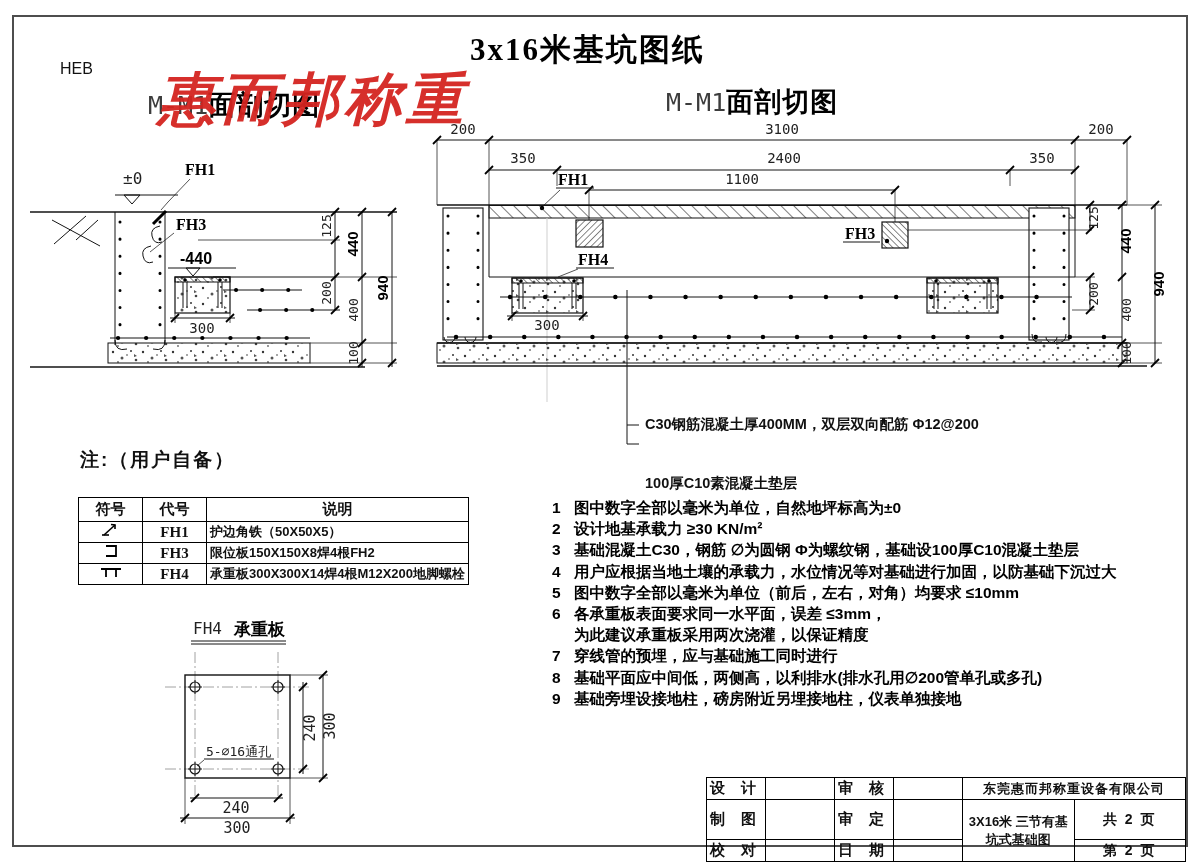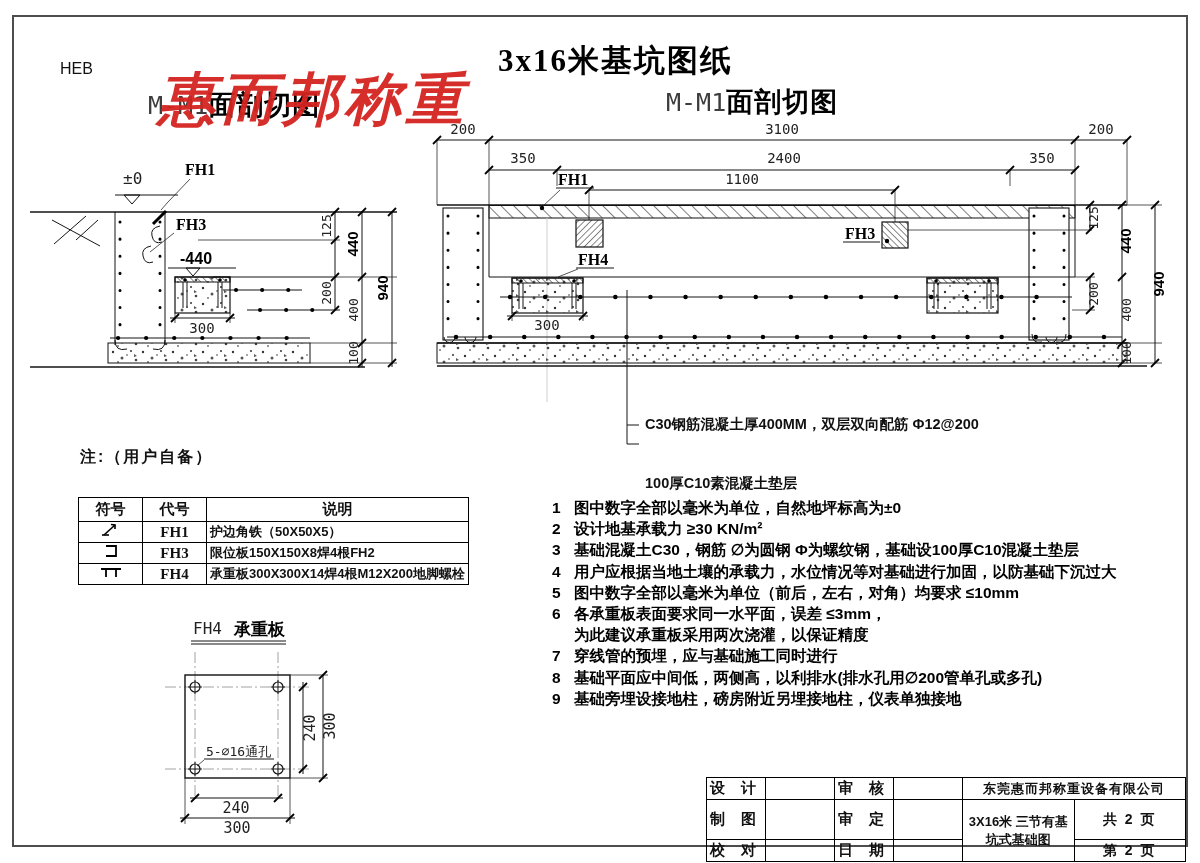--- a/index.html
+++ b/index.html
@@ -5,21 +5,21 @@
   html,body{margin:0;padding:0;background:#e8e8e8;}
   .page{position:relative;width:1200px;height:863px;background:#fff;font-family:"Liberation Sans",sans-serif;color:#111;overflow:hidden;margin:0 auto;}
   .frame{position:absolute;left:12px;top:15px;width:1172px;height:828px;border:2px solid #4d4d4d;}
   .abs{position:absolute;}
   .main-title{font-family:"Liberation Serif",serif;font-weight:bold;font-size:31px;letter-spacing:2px;color:#000;}
   .sec-title{white-space:nowrap;}
   .sec-title .mm{font-family:"DejaVu Sans Mono",monospace;font-size:25px;color:#3c3c3c;}
   .sec-title .cj{font-family:"Liberation Serif",serif;font-weight:bold;font-size:27px;color:#000;letter-spacing:1px;}
   .wm{z-index:6;pointer-events:none;}
   .wm-brand{font-family:"Liberation Serif",serif;font-weight:bold;font-style:italic;font-size:57px;line-height:60px;letter-spacing:5px;color:#d42420;opacity:.95;}
-  .note-label{font-size:16px;font-weight:bold;letter-spacing:2px;}
+  .note-label{font-size:19px;font-weight:bold;letter-spacing:2px;}
   
   table{border-collapse:collapse;padding-left:36px;}
   .legend td,.legend th{border:1.4px solid #000;padding:0 3px;}
   .legend th{font-size:15px;font-weight:bold;height:23px;}
   .legend td{height:19px;}
   .legend .code{font-family:"Liberation Serif",serif;font-weight:bold;font-size:15px;text-align:center;}
   .legend .desc{font-size:13px;font-weight:600;white-space:nowrap;}
   .legend .sym{text-align:center;}
   
   .notes{width:625px;font-size:15.5px;font-weight:600;color:#000;}
@@ -71,21 +71,21 @@
           <circle cx="12" cy="10" r="1.5" fill="#555"></circle>
         <circle cx="21" cy="3" r="1" fill="#333"></circle>
           <circle cx="26" cy="12" r="1.3" fill="#444"></circle>
         <circle cx="8" cy="14" r=".9" fill="#666"></circle>
           <circle cx="17" cy="7" r="1" fill="#888"></circle>
         <path d="M24 6 l3 2 l-3 1 z" fill="#555"></path>
       </pattern>
     </defs>
   </svg>
 
-  <div class="abs main-title" style="left:470px;top:40px;margin-left:28px;">3x16米基坑图纸</div>
+  <div class="abs main-title" style="left:470px;top:29px;">3x16米基坑图纸</div>
 
   <div class="abs sec-title" style="left:666px;top:84px;">
     <span class="mm">M-M1</span><span class="cj">面剖切图</span>
   </div>
 
   <div class="abs sec-title" style="left:148px;top:87px;z-index:2;">
     <span class="mm">M-M1</span><span class="cj">面剖切图</span>
   </div>
 
   <div class="abs wm" style="left:60px;top:60px;">HEB</div>

